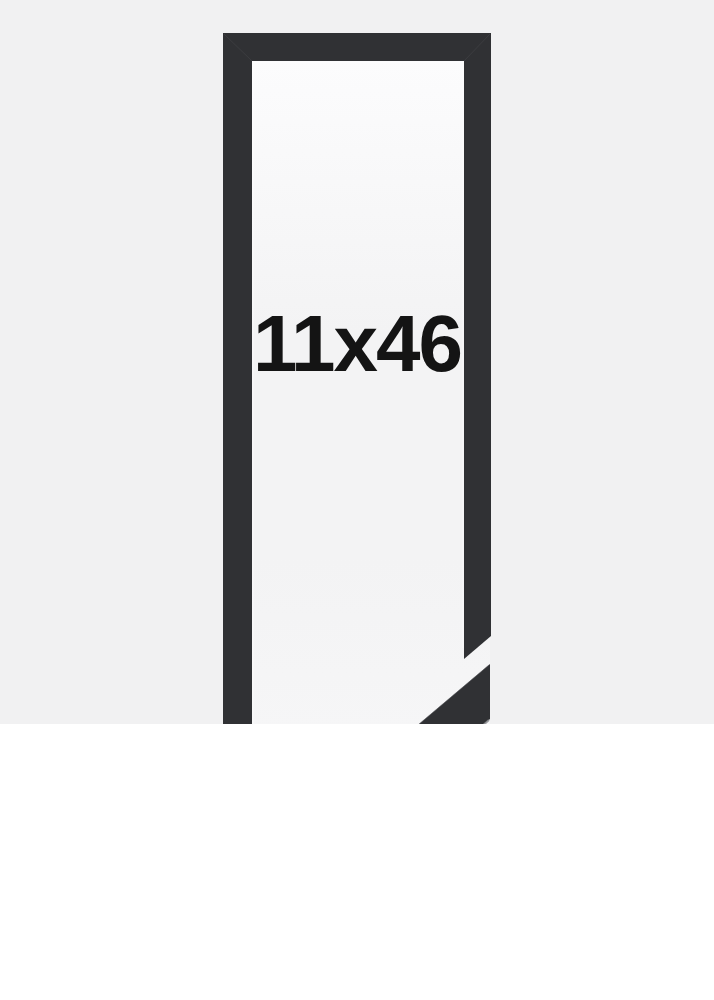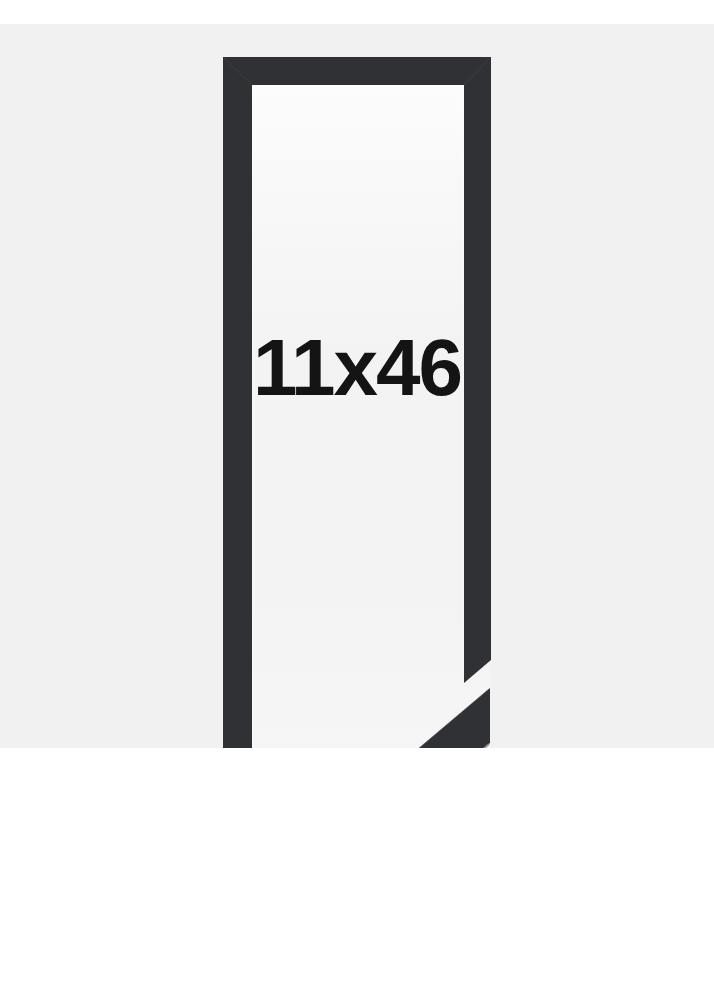--- a/index.html
+++ b/index.html
@@ -2,21 +2,20 @@
 <html><head>
 <meta charset="utf-8">
 <style>
   html, body { margin: 0; padding: 0; }
   .stage {
     position: relative;
     width: 714px;
     height: 724px;
     overflow: hidden;
     font-family: "Liberation Sans", sans-serif;
-    margin-top: 24px;
   }
   .stage svg { position: absolute; left: 0; top: 0; display: block; }
 </style>
 </head>
 <body>
 
 <div class="stage">
   <svg width="714" height="1000" viewBox="0 0 714 1000">
     <defs>
       <linearGradient id="innerGrad" x1="0" y1="0" x2="0" y2="1">

